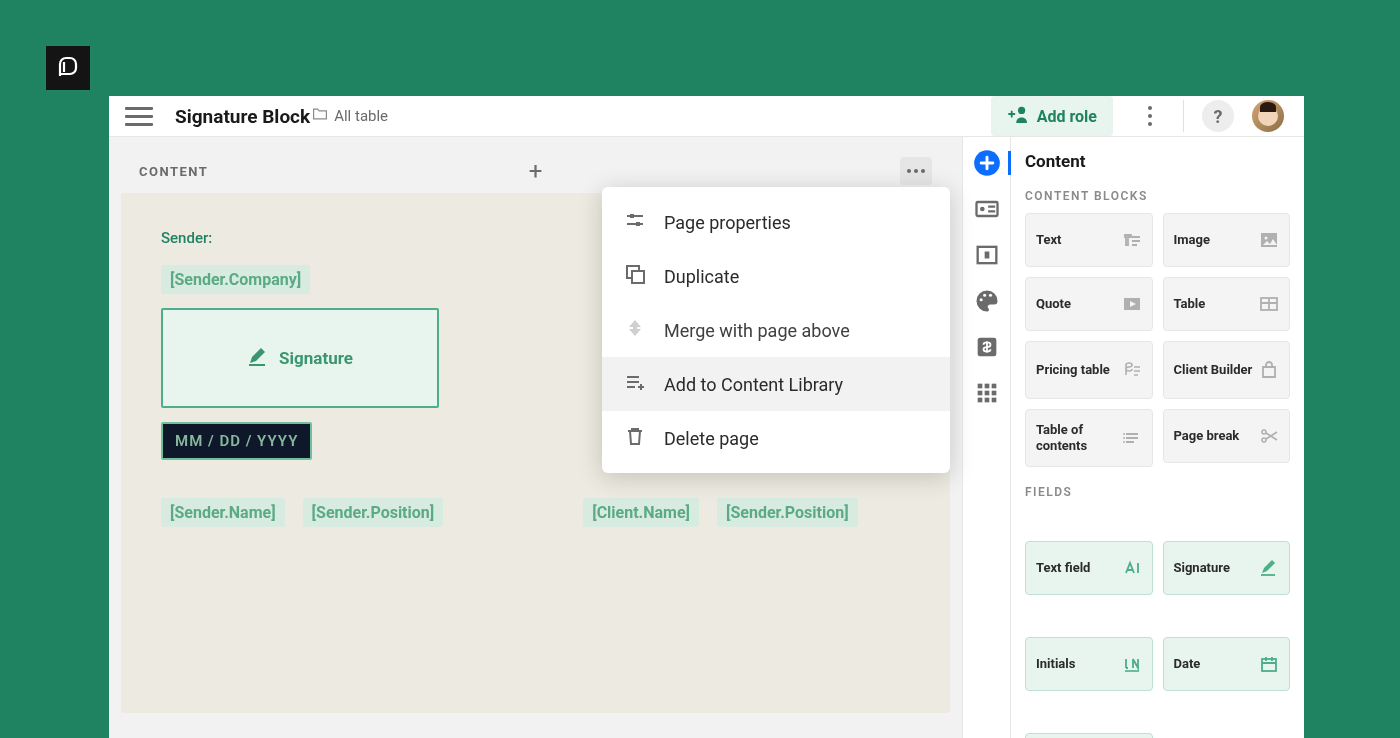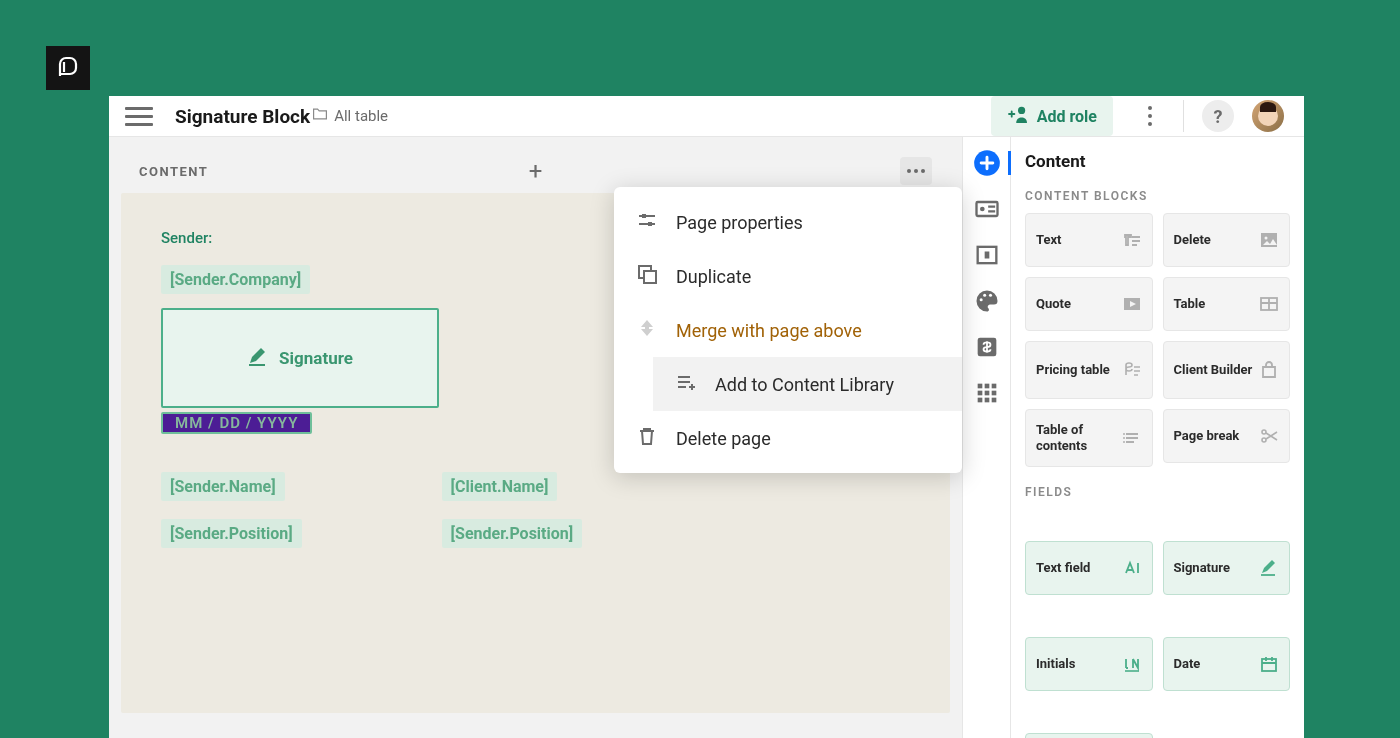--- a/index.html
+++ b/index.html
@@ -31,28 +31,28 @@
 .content-label { font-size: 13px; font-weight: 700; letter-spacing: 1.5px; color: #6b6b6b; }
 .plus-btn { position: absolute; left: 50%; transform: translateX(-50%); width: 24px; height: 24px; display: flex; align-items: center; justify-content: center; font-size: 24px; color: #6b6b6b; cursor: pointer; }
 .more-btn { margin-left: auto; width: 32px; height: 28px; background: #e6e6e6; border-radius: 4px; display: flex; align-items: center; justify-content: center; cursor: pointer; }
 .more-btn svg { width: 18px; height: 4px; }
 .document-page { background: #edeae1; border-radius: 2px; min-height: 520px; padding: 36px 40px; position: relative; }
 .sender-label { color: #1f8362; font-size: 15px; font-weight: 500; margin-bottom: 18px; }
 .tag { display: inline-block; background: #d8ebe0; color: #5aaa84; font-weight: 700; padding: 5px 9px; border-radius: 2px; font-size: 16px; }
 .sig-box { width: 278px; height: 100px; border: 2px solid #4caf8a; border-radius: 2px; margin-top: 14px; display: flex; align-items: center; justify-content: center; gap: 10px; background: #e8f4ee; }
 .sig-box svg { width: 22px; height: 20px; }
 .sig-box span { color: #3a9670; font-weight: 700; font-size: 17px; }
-.date-box { display: inline-flex; border: 2px solid #6fbf9a; border-radius: 2px; padding: 0 12px; margin-top: 4px; color: #86b89c; font-weight: 600; letter-spacing: 1px; font-size: 15px; background: #4c1d95; }
+.date-box { display: inline-flex; border: 2px solid #6fbf9a; border-radius: 2px; padding: 8px 12px; margin-top: 14px; color: #86b89c; font-weight: 600; letter-spacing: 1px; font-size: 15px; background: #0f172a; }
 .two-col { display: flex; gap: 140px; margin-top: 38px; }
-.col { display: flex; flex-direction: column; gap: 18px; align-items: flex-start; }
-
-.context-menu { position: absolute; top: 50px; right: 0; width: 348px; background: #fff; border-radius: 6px; box-shadow: 0 4px 24px rgba(0,0,0,0.18); padding: 8px 0; z-index: 10; }
+.col { display: flex; flex-direction: row; gap: 18px; align-items: flex-start; }
+
+.context-menu { position: absolute; top: 50px; right: 12px; width: 348px; background: #fff; border-radius: 6px; box-shadow: 0 4px 24px rgba(0,0,0,0.18); padding: 8px 0; z-index: 10; }
 .menu-item { display: flex; align-items: center; gap: 18px; padding: 14px 22px; font-size: 18px; color: #2b2b2b; cursor: pointer; }
-.menu-item.disabled { color: #a16207; cursor: default; }
-.menu-item.highlight { background: #f2f2f2; margin-left: 39px; }
+.menu-item.disabled { color: #404040; cursor: default; }
+.menu-item.highlight { background: #f2f2f2; }
 .menu-item svg { width: 22px; height: 22px; flex-shrink: 0; }
 
 .side-toolbar { width: 48px; background: #fff; border-left: 1px solid #e6e6e6; display: flex; flex-direction: column; align-items: center; padding-top: 12px; gap: 18px; }
 .tool-icon { width: 28px; height: 28px; display: flex; align-items: center; justify-content: center; cursor: pointer; position: relative; }
 .tool-icon.active { }
 .tool-icon.active svg circle { fill: #0d6efd; }
 .active-indicator { position: absolute; right: -10px; top: 2px; width: 3px; height: 24px; background: #0d6efd; }
 
 .right-panel { width: 294px; background: #fff; border-left: 1px solid #e6e6e6; padding: 14px 14px; overflow-y: auto; }
 .panel-title { font-size: 17px; font-weight: 700; color: #1a1a1a; margin-bottom: 18px; }
@@ -256,21 +256,21 @@
       <div class="blocks-grid">
         <div class="block-card">
             <span class="block-label">Text</span>
             <span class="block-ico">
               <svg viewBox="0 0 20 18">
                 <path d="M3 4h6v2H6v8H4V6H3zM10 6h8M10 10h8M10 14h5" stroke="currentColor" stroke-width="1.8" fill="none"></path>
               </svg>
             </span>
           </div>
         <div class="block-card">
-            <span class="block-label">Delete</span>
+            <span class="block-label">Image</span>
             <span class="block-ico">
               <svg viewBox="0 0 20 18">
                 <rect x="2" y="2" width="16" height="14" fill="currentColor"></rect>
                 <circle cx="7" cy="7" r="1.5" fill="#f4f4f4"></circle>
                 <path d="M4 14l4-4 3 3 3-5 4 6" fill="#f4f4f4"></path>
               </svg>
             </span>
           </div>
         <div class="block-card">
             <span class="block-label">Quote</span>

